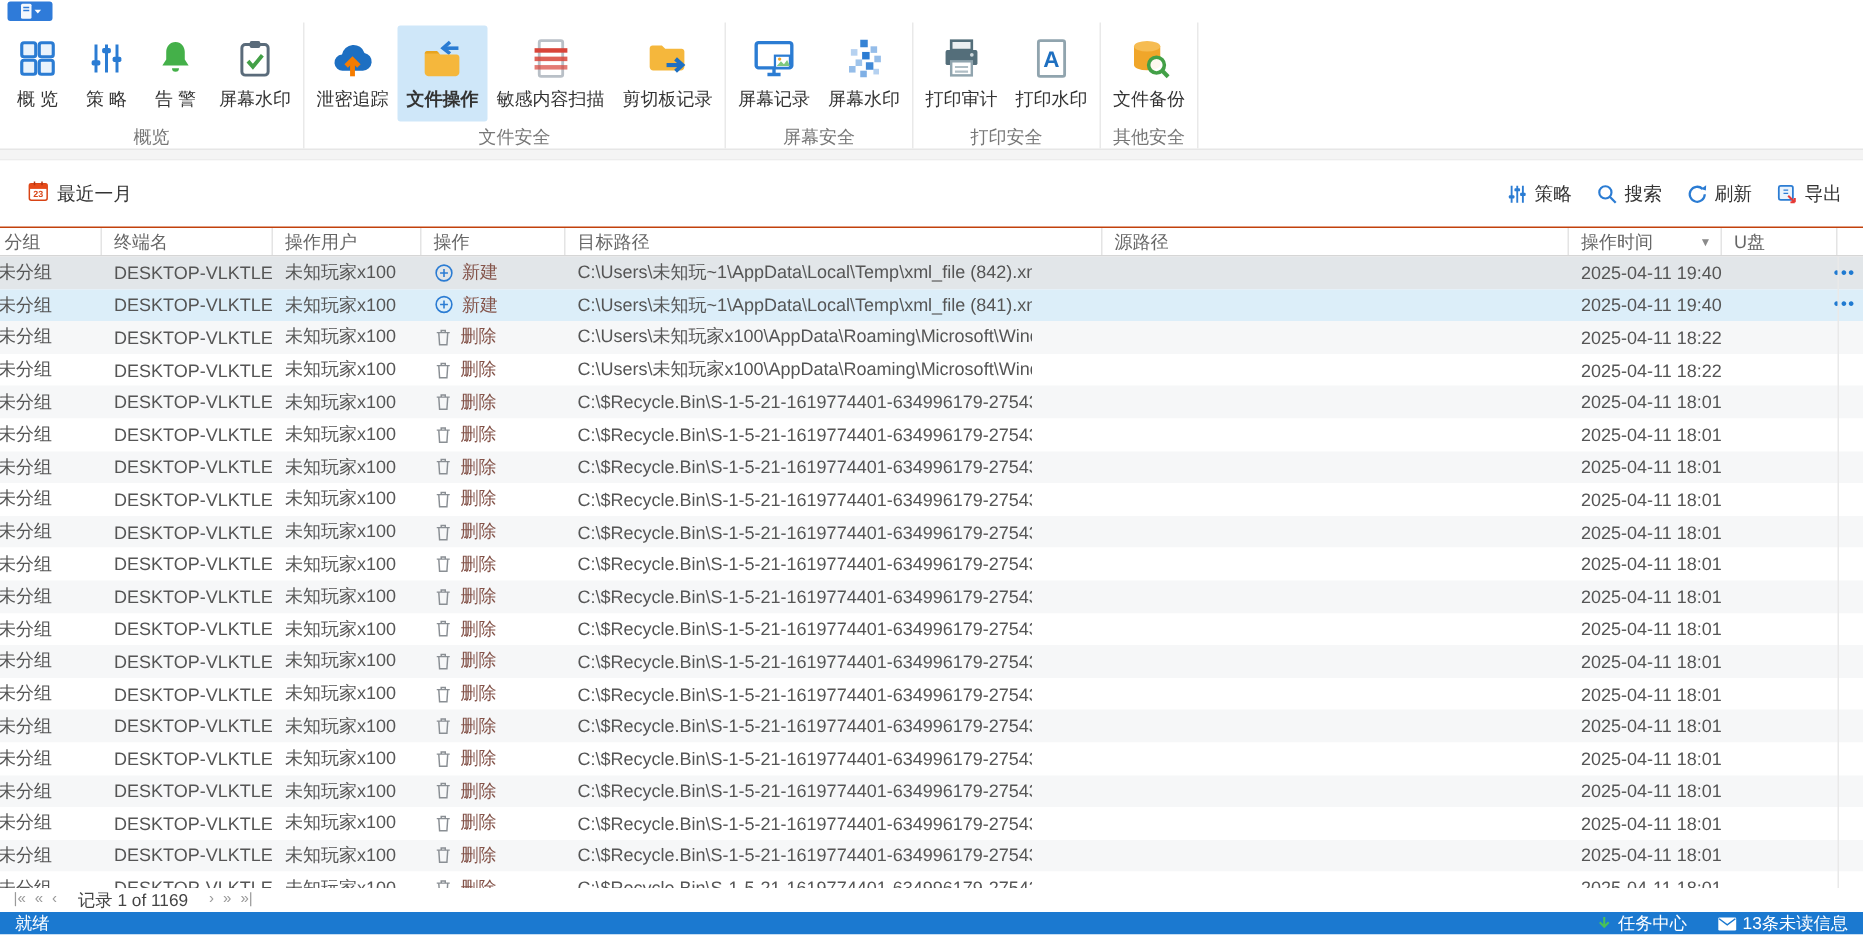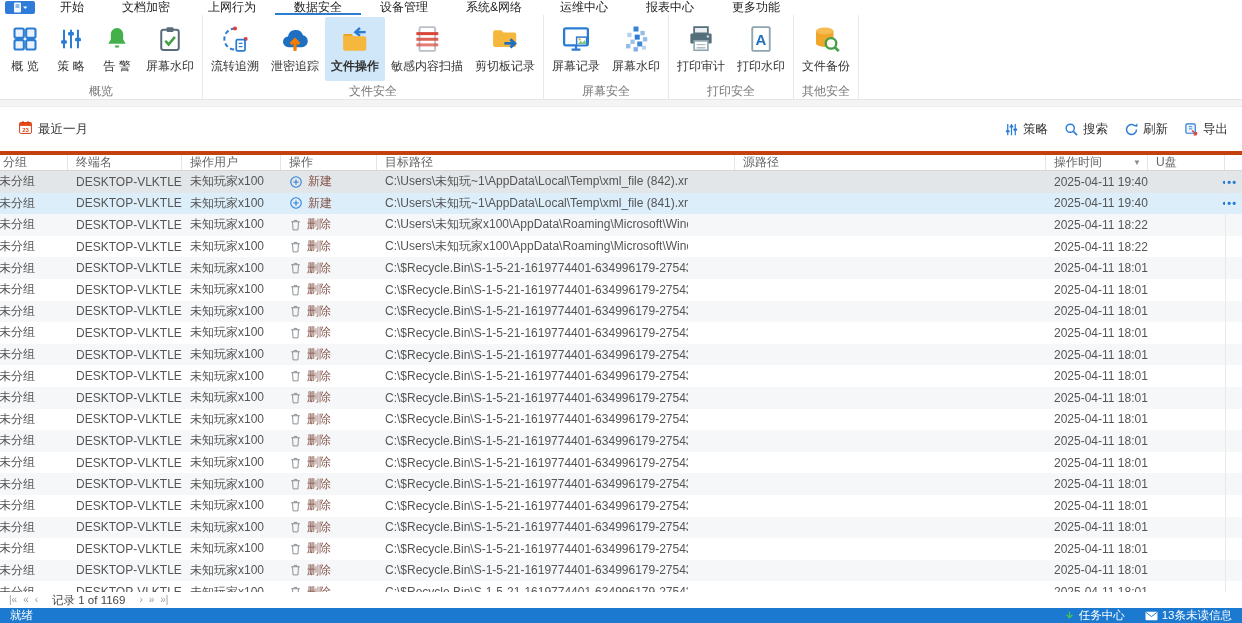--- a/index.html
+++ b/index.html
@@ -28,21 +28,21 @@
 
   
   .filterbar { height:44px; display:flex; align-items:center; background:#fff; padding:0 14px 0 18px; }
   .datechip { display:flex; align-items:center; gap:5px; cursor:pointer; }
   .datechip span { font-size:12.5px; color:#333; }
   .ftools { margin-left:auto; display:flex; align-items:center; gap:16px; }
   .tool { display:flex; align-items:center; gap:4px; cursor:pointer; }
   .tool span { font-size:12.5px; color:#333; }
 
   
-  .thead { height:20px; display:flex; border-top:4px solid #c2410c; border-bottom:1px solid #d6d6d6; background:#fff; }
+  .thead { height:20px; display:flex; border-top:1px solid #c2410c; border-bottom:1px solid #d6d6d6; background:#fff; }
   .hcell { display:flex; align-items:center; justify-content:space-between; padding:0 6px 0 8px;
     font-size:12px; color:#666; border-right:1px solid #e4e4e4; white-space:nowrap; overflow:hidden; cursor:pointer; }
   .hcell.first { padding-left:3px; }
   .hcell .harrow { font-size:8px; color:#8a8a8a; margin-left:4px; }
   .hcell.last { border-right:none; }
   .tbody { height:421px; overflow:hidden; position:relative; }
   .trow { height:21.6px; display:flex; align-items:center; position:relative; cursor:pointer; background:#fff; }
   .trow.alt { background:#f6f7f8; }
   .trow.selected { background:#e2e6e9; }
   .trow.highlight { background:#dceef9; }
@@ -69,31 +69,20 @@
 
 <div class="menubar">
   <div class="appbtn">
     <svg width="20" height="11" viewBox="0 0 20 11">
       <rect x="4" y="0.5" width="7" height="10" rx="1" fill="#fff" opacity="0.95"></rect>
       <rect x="5.5" y="2.5" width="4" height="1" fill="#2f7bd9"></rect>
       <rect x="5.5" y="4.5" width="4" height="1" fill="#2f7bd9"></rect>
       <path d="M13 4.5l2.2 2.5 2.2-2.5z" fill="#fff"></path>
     </svg>
   </div>
-  <div style="display:flex;">
-      <div class="tab">开始</div>
-      <div class="tab">文档加密</div>
-      <div class="tab">上网行为</div>
-      <div class="tab active">数据安全</div>
-      <div class="tab">设备管理</div>
-      <div class="tab">系统&amp;网络</div>
-      <div class="tab">运维中心</div>
-      <div class="tab">报表中心</div>
-      <div class="tab">更多功能</div>
-    </div>
 </div>
 
 <div class="ribbon">
     <div class="rgroup">
       <div class="rbtns">
         <div class="rbtn">
           <span class="ric">
             <span class="ric-wrap" style="display:inline-flex;align-items:center;">
               <svg width="28" height="28" viewBox="0 0 24 24">
                 <rect x="3" y="3" width="8" height="8" rx="1.3" fill="#eaf3fc" stroke="#2b7cd3" stroke-width="1.8"></rect>
@@ -139,34 +128,20 @@
               </svg>
             </span>
           </span>
           <span class="rlabel">屏幕水印</span>
         </div>
       </div>
       <div class="glabel">概览</div>
     </div>
     <div class="rgroup">
       <div class="rbtns">
-        <div class="rbtn">
-          <span class="ric">
-            <span class="ric-wrap" style="display:inline-flex;align-items:center;">
-              <svg width="30" height="30" viewBox="0 0 24 24">
-                <path d="M12 3.5a8.5 8.5 0 1 0 8.5 8.5" stroke="#2b7cd3" stroke-width="1.6" fill="none" stroke-dasharray="3.4 2.2"></path>
-                <circle cx="12" cy="3.5" r="1.6" fill="#e53935"></circle>
-                <circle cx="20.5" cy="12" r="1.6" fill="#e53935"></circle>
-                <rect x="13" y="12.5" width="7" height="9" rx="1" fill="#fff" stroke="#2b7cd3" stroke-width="1.4"></rect>
-                <path d="M15 15.5h3M15 18h3" stroke="#2b7cd3" stroke-width="1"></path>
-              </svg>
-            </span>
-          </span>
-          <span class="rlabel">流转追溯</span>
-        </div>
         <div class="rbtn">
           <span class="ric">
             <span class="ric-wrap" style="display:inline-flex;align-items:center;">
               <svg width="30" height="30" viewBox="0 0 24 24">
                 <path d="M7 18.5a4.3 4.3 0 0 1-.6-8.6A6.2 6.2 0 0 1 18.4 9a4.8 4.8 0 0 1-.9 9.5H7z" fill="#1d6fc2"></path>
                 <path d="M12 21.5v-8" stroke="#f57c00" stroke-width="2.6"></path>
                 <path d="M8.6 16l3.4-3.4L15.4 16" stroke="#f57c00" stroke-width="2.6" fill="none"></path>
               </svg>
             </span>
           </span>

